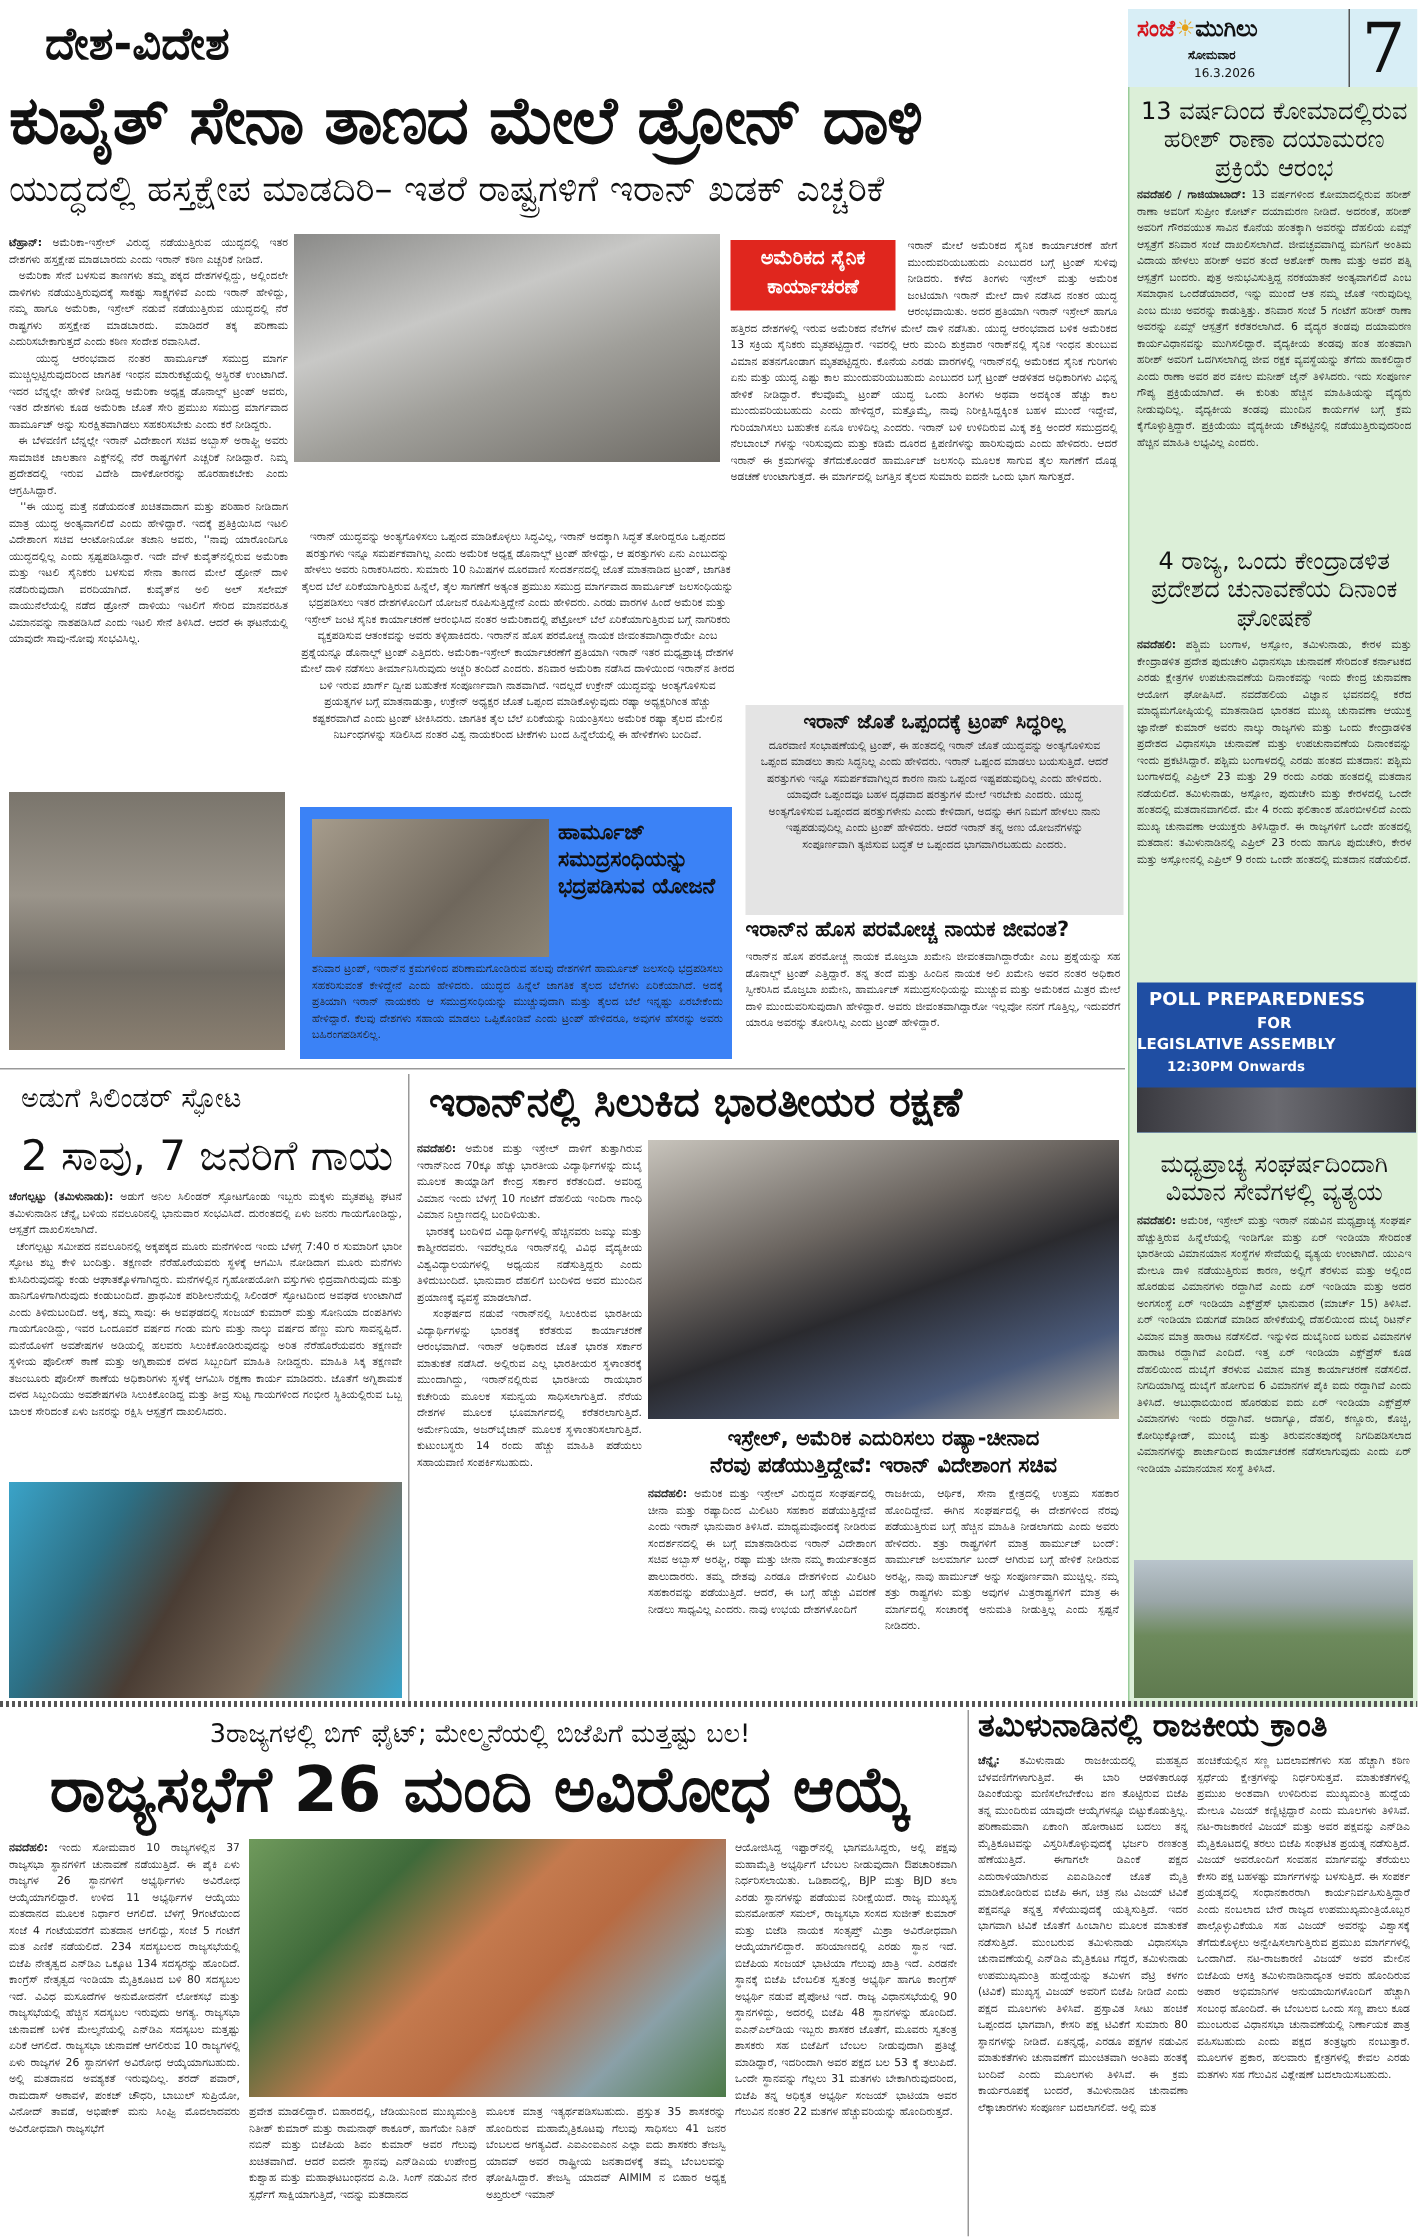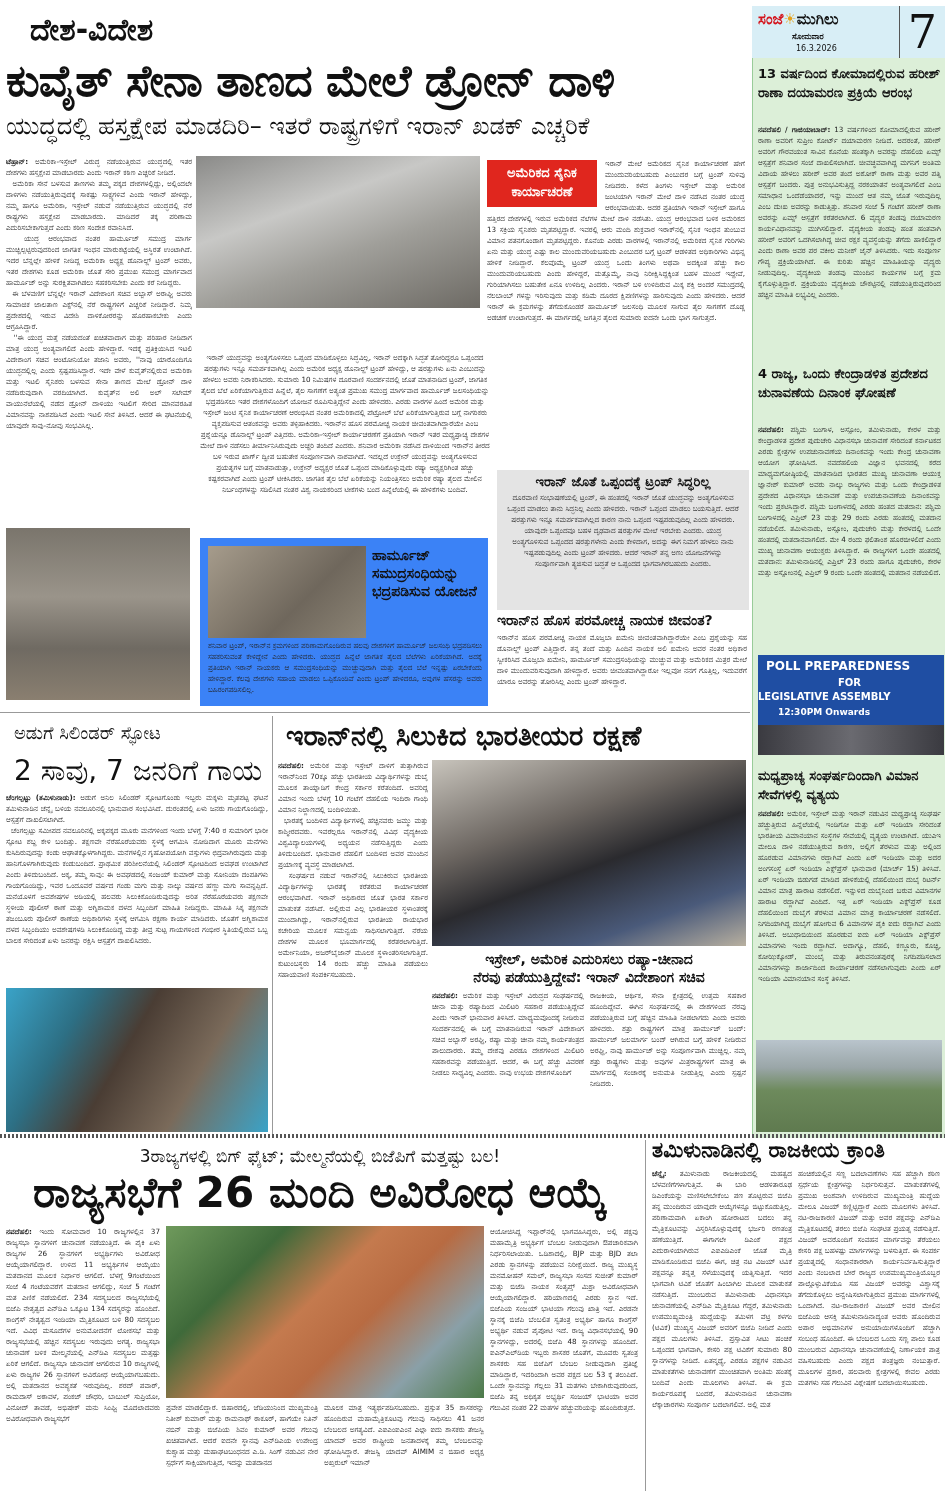--- a/index.html
+++ b/index.html
@@ -11,21 +11,21 @@
   .mast-logo .red{color:#d4141c;}
   .mast-logo .sun{color:#e6a21a;}
   .mast-day{position:absolute;left:40px;top:26px;font-size:8px;font-weight:bold;}
   .mast-date{position:absolute;left:44px;top:38px;font-size:8px;text-align:center;}
   .mast-page{position:absolute;right:8px;top:0;font-size:46px;font-family:"DejaVu Serif",serif;line-height:52px;border-left:1px solid #555;padding-left:8px;}
   .main-hl{left:6px;top:55px;font-size:44px;font-weight:bold;letter-spacing:-1px;white-space:nowrap;}
   .sub-hl{left:6px;top:112px;font-size:24px;white-space:nowrap;}
   .body{font-size:7.2px;line-height:11px;text-align:justify;color:#222;}
   .photo{background:#888;overflow:hidden;}
   .sidebar{left:752px;top:58px;width:193px;height:1080px;background:#dcefd8;border-left:1px solid #9c9;}
-  .side-hl{font-size:13px;font-weight:bold;line-height:19px;}
+  .side-hl{font-size:16px;font-weight:normal;line-height:19px;text-align:center;}
   .red-box{left:487px;top:160px;width:110px;height:44px;background:#e0261e;color:#fff;font-size:13px;font-weight:bold;text-align:center;line-height:19px;padding-top:3px;}
   .gray-box{left:497px;top:470px;width:252px;height:140px;background:#e4e4e4;}
   .blue-box{left:200px;top:538px;width:288px;height:168px;background:#3b82f6;}
   .hr{height:0;border-top:1px solid #999;}
   .dotted{height:4px;background:repeating-linear-gradient(90deg,#555 0 2px,transparent 2px 4px);}
   .vline{width:0;border-left:1px solid #999;}
   .hl-md{font-size:18px;font-weight:normal;white-space:nowrap;}
   .cap{font-size:15px;font-weight:bold;text-align:center;line-height:19px;}
 </style>
 </head>

